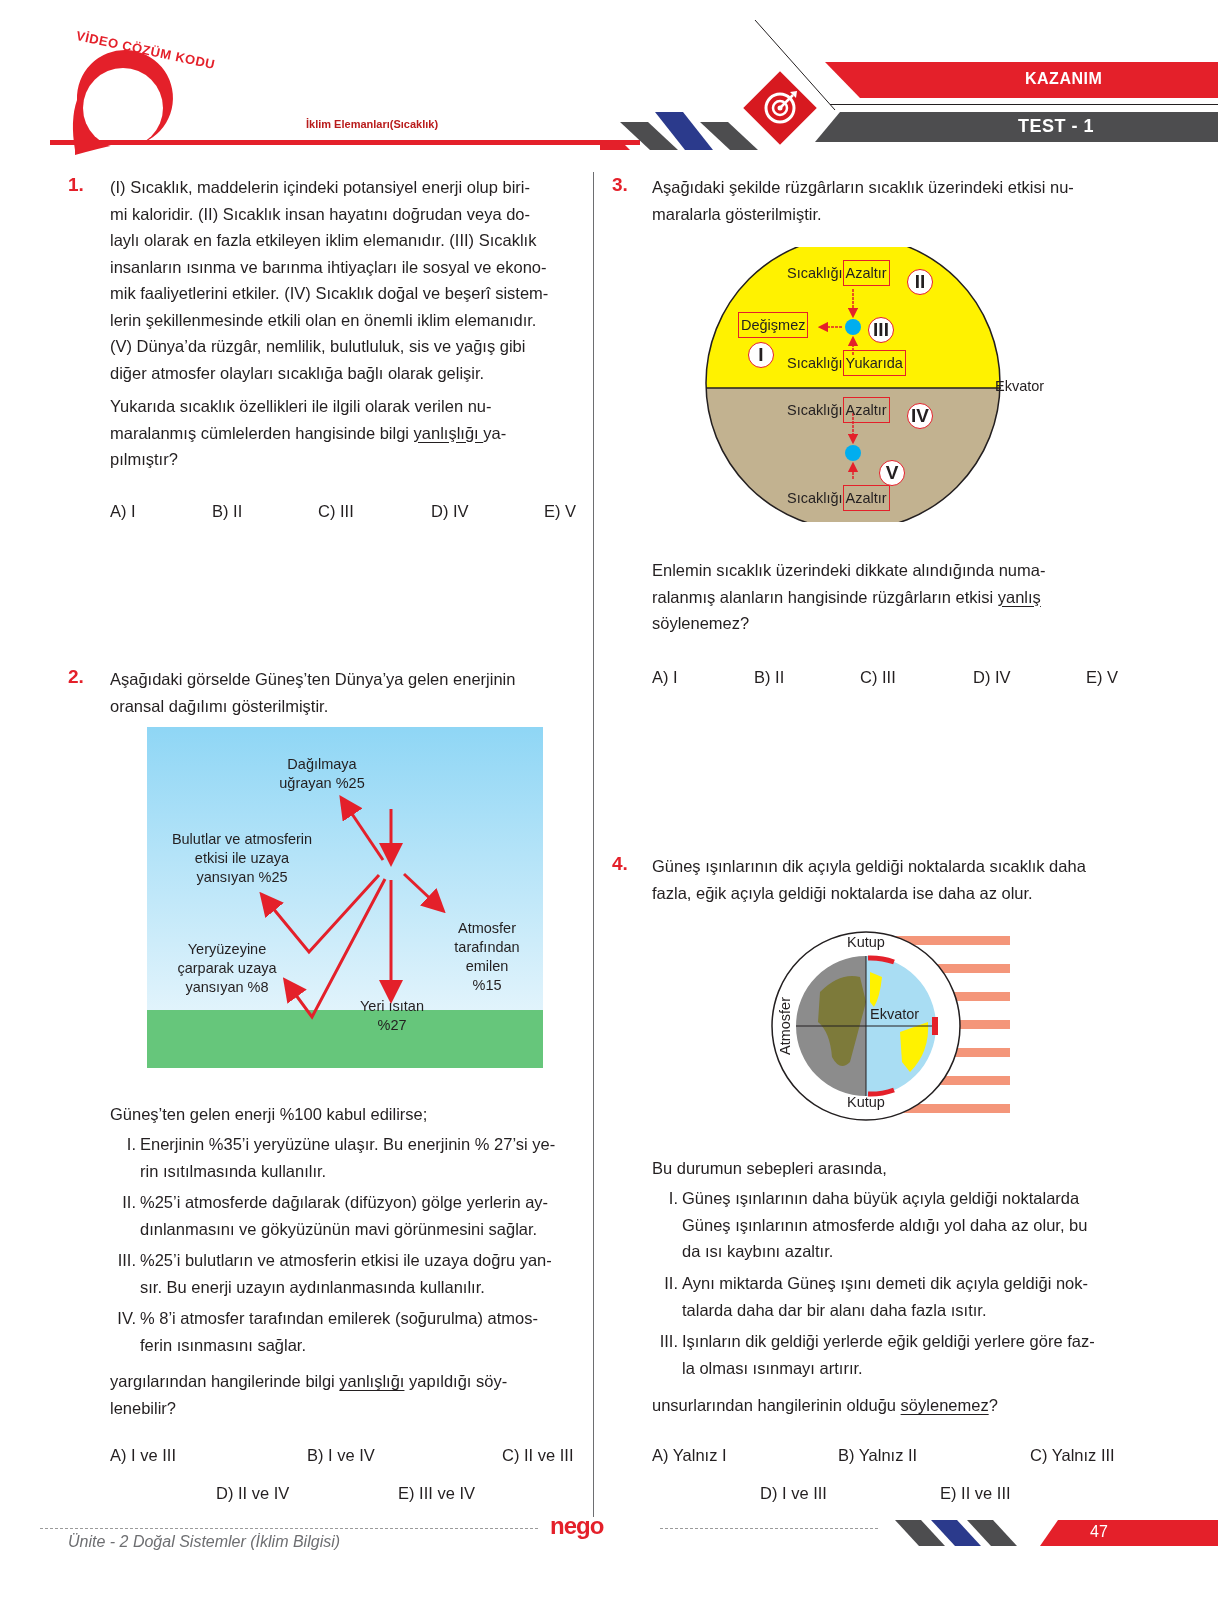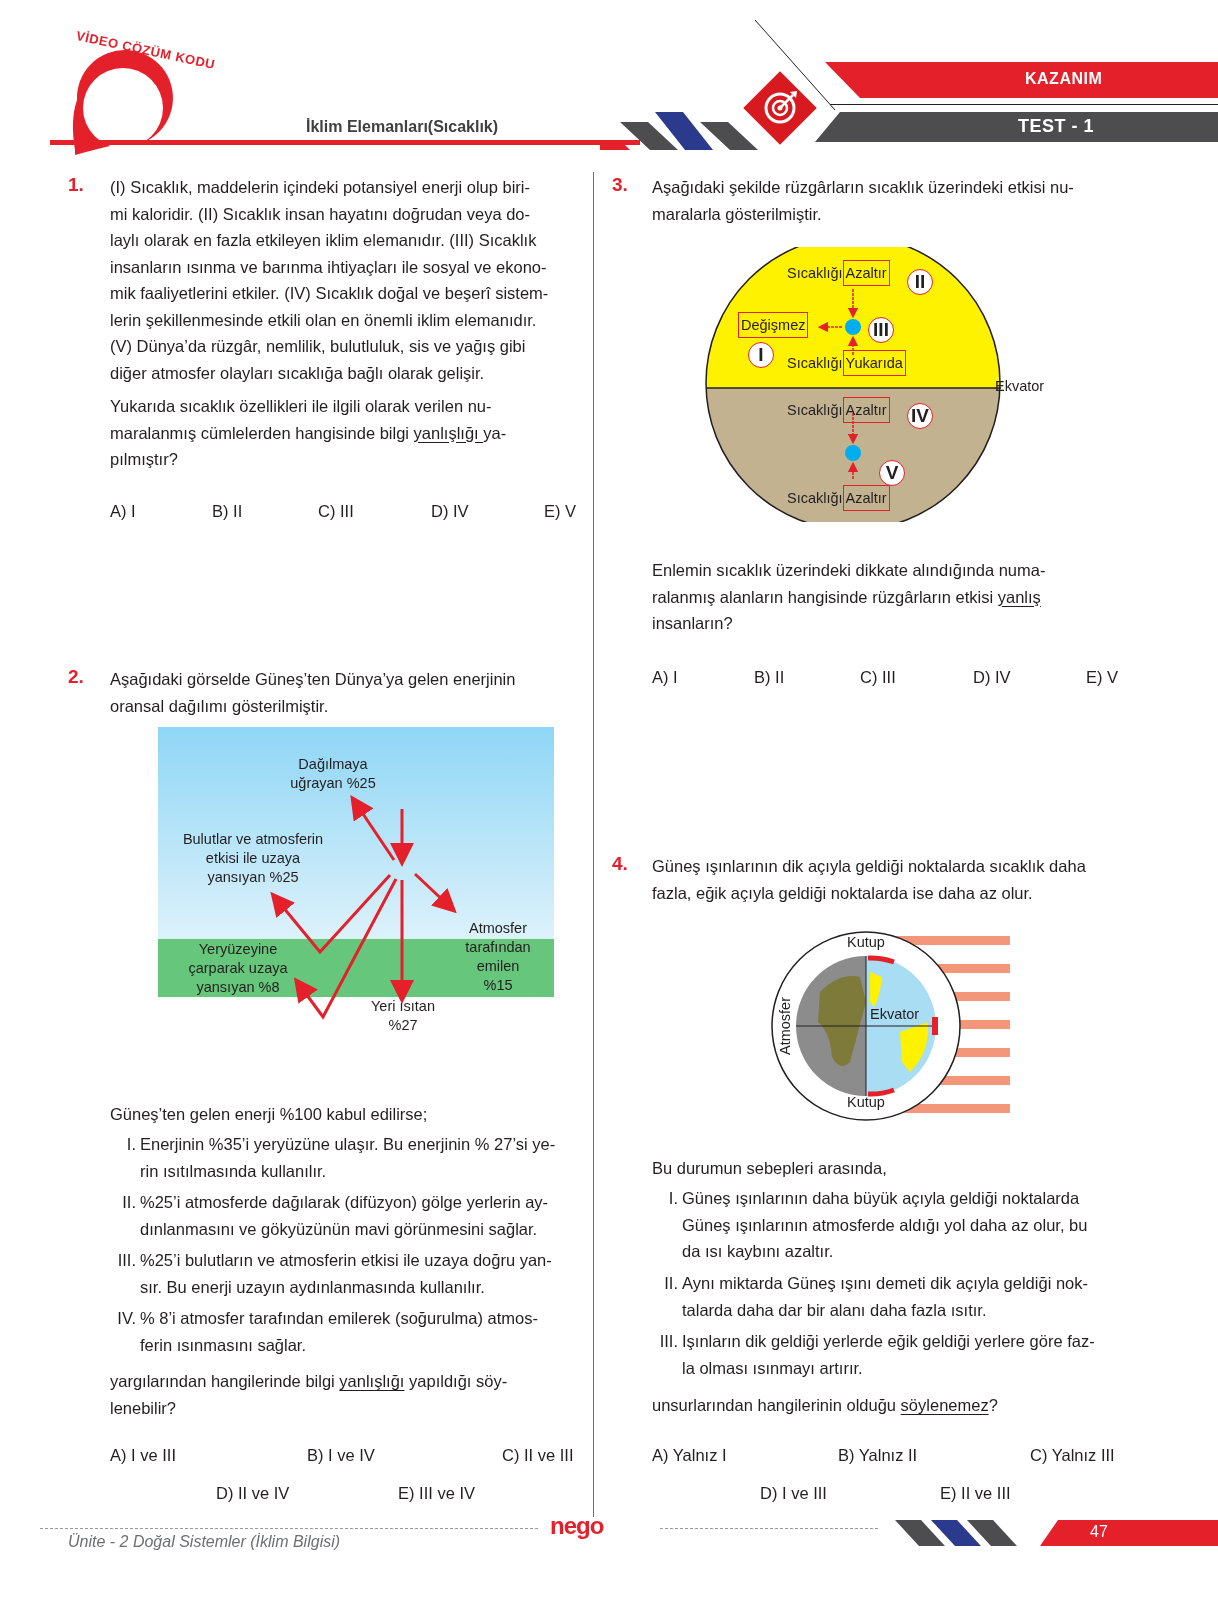--- a/index.html
+++ b/index.html
@@ -33,21 +33,21 @@
 
 <div>
 
   <svg class="abs" style="left:55px;top:20px" width="140" height="150">
     <path d="M20 130 Q15 100 22 80 A48 48 0 1 1 60 125 Q45 128 20 135 Z" fill="#e4202a"></path>
     <circle cx="68" cy="88" r="40" fill="#ffffff"></circle>
   </svg>
   <div class="abs" style="left:78px;top:28px;font-size:13px;font-weight:bold;color:#e4202a;transform:rotate(12deg);transform-origin:left top;letter-spacing:0.5px">VİDEO ÇÖZÜM KODU</div>
 
   <div class="abs red-bar" style="left:50px;top:140px;width:590px;height:5px"></div>
-  <div class="abs" style="left:306px;top:118px;font-size:16px;font-weight:bold;color:#404040">İklim Elemanları(Sıcaklık)</div>
+  <div class="abs" style="left:306px;top:118px;font-size:11px;font-weight:bold;color:#b91c1c">İklim Elemanları(Sıcaklık)</div>
 
   <svg class="abs" style="left:750px;top:18px" width="100" height="100">
     <line x1="5" y1="2" x2="85" y2="92" stroke="#231f20" stroke-width="1"></line>
   </svg>
 
   <svg class="abs" style="left:600px;top:108px" width="170" height="42">
     <polygon points="0,34 22,34 30,42 0,42" fill="#e4202a"></polygon>
     <polygon points="20,14 48,14 78,42 50,42" fill="#4d4d4f"></polygon>
     <polygon points="55,4 83,4 113,42 85,42" fill="#2b3a8c"></polygon>
     <polygon points="100,14 128,14 158,42 130,42" fill="#4d4d4f"></polygon>
@@ -96,21 +96,21 @@
   <div class="opt" style="left:544px;top:502px">E) V</div>
 </div>
 
 <div>
   <div class="qnum" style="left:68px;top:666px">2.</div>
   <div class="abs txt" style="left:110px;top:666px;width:466px">
     <div>Aşağıdaki görselde Güneş’ten Dünya’ya gelen enerjinin</div>
     <div>oransal dağılımı gösterilmiştir.</div>
   </div>
 
-  <div class="abs" style="left:158px;top:727px;width:396px;height:270px;background:linear-gradient(#8fd6f5,#e6f5fc 88%)">
+  <div class="abs" style="left:147px;top:727px;width:396px;height:341px;background:linear-gradient(#8fd6f5,#e6f5fc 88%)">
     <div class="abs" style="left:0;bottom:0;width:100%;height:58px;background:#66c67b"></div>
     <svg class="abs" style="left:0;top:0" width="396" height="341">
       <defs>
         <marker id="ah" markerWidth="8" markerHeight="8" refX="4" refY="4" orient="auto">
           <path d="M0,0 L8,4 L0,8 Z" fill="#e4202a"></path>
         </marker>
       </defs>
       <g stroke="#e4202a" stroke-width="3" fill="none">
         <line x1="244" y1="82" x2="244" y2="128" marker-end="url(#ah)"></line>
         <line x1="236" y1="133" x2="199" y2="78" marker-end="url(#ah)"></line>
@@ -223,21 +223,21 @@
     <div class="circ-lbl" style="left:202px;top:22px">II</div>
     <div class="circ-lbl" style="left:163px;top:70px">III</div>
     <div class="circ-lbl" style="left:202px;top:156px">IV</div>
     <div class="circ-lbl" style="left:174px;top:213px">V</div>
     <div class="dlabel" style="left:290px;top:131px">Ekvator</div>
   </div>
 
   <div class="abs txt bold" style="left:652px;top:557px;width:466px">
     <div>Enlemin sıcaklık üzerindeki dikkate alındığında numa-</div>
     <div><span>ralanmış alanların hangisinde rüzgârların etkisi </span><span class="u">yanlış</span></div>
-    <div>insanların?</div>
+    <div>söylenemez?</div>
   </div>
   <div class="opt" style="left:652px;top:668px">A) I</div>
   <div class="opt" style="left:754px;top:668px">B) II</div>
   <div class="opt" style="left:860px;top:668px">C) III</div>
   <div class="opt" style="left:973px;top:668px">D) IV</div>
   <div class="opt" style="left:1086px;top:668px">E) V</div>
 </div>
 
 <div>
   <div class="qnum" style="left:612px;top:853px">4.</div>

